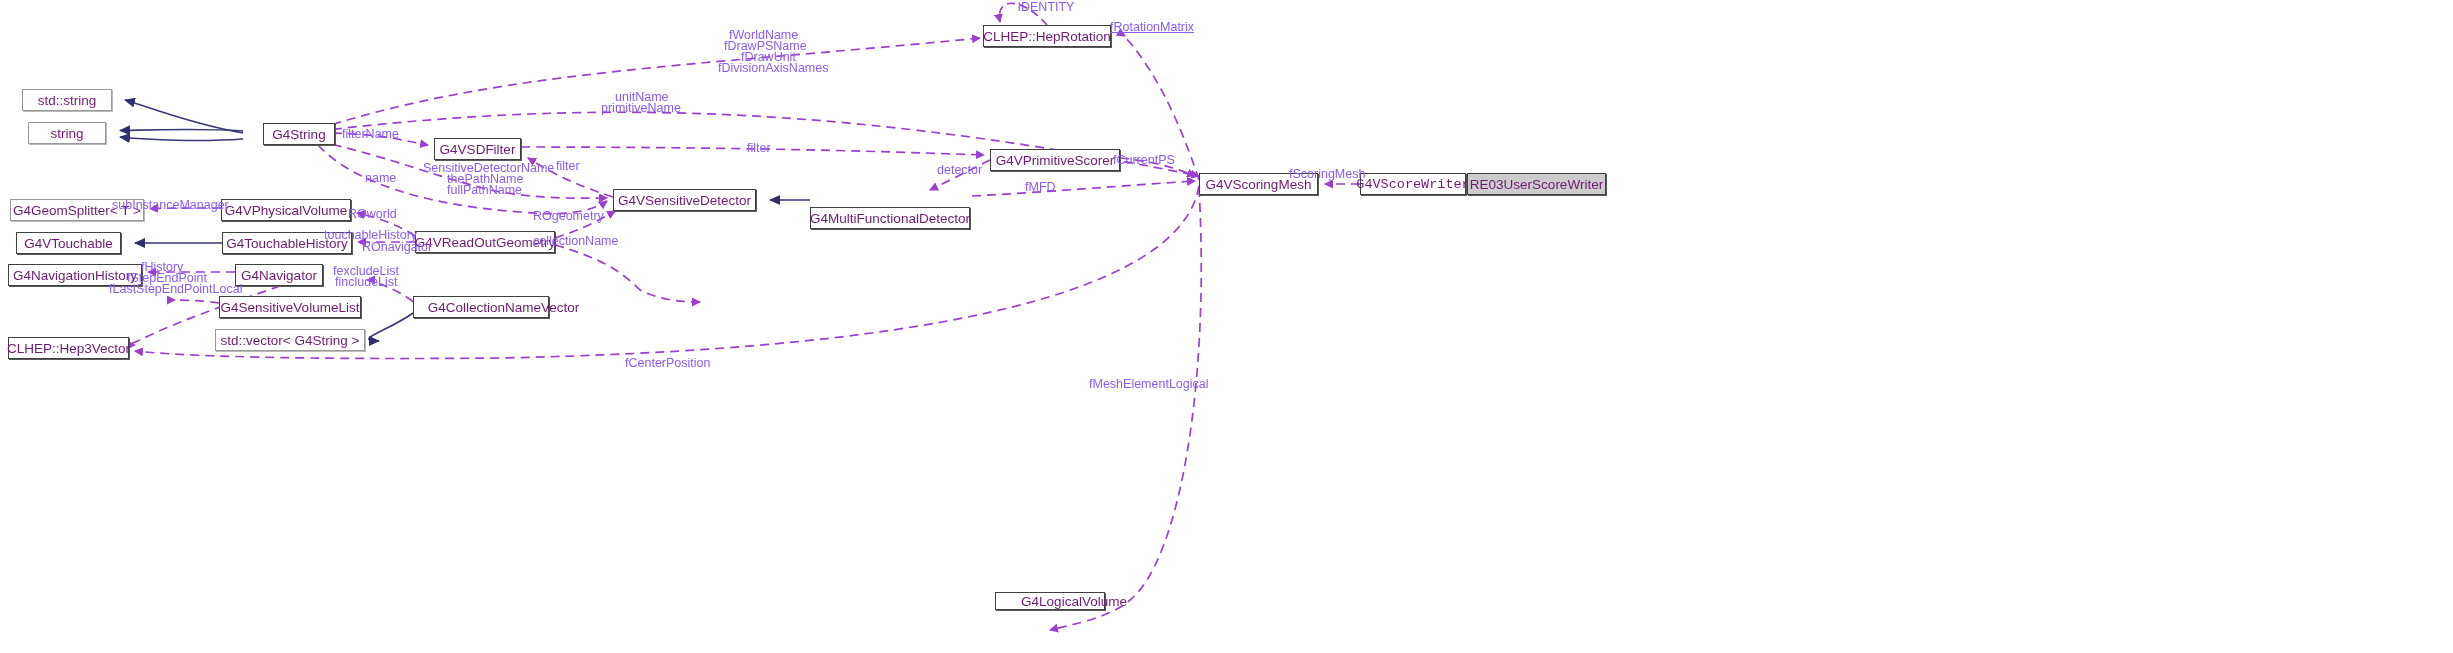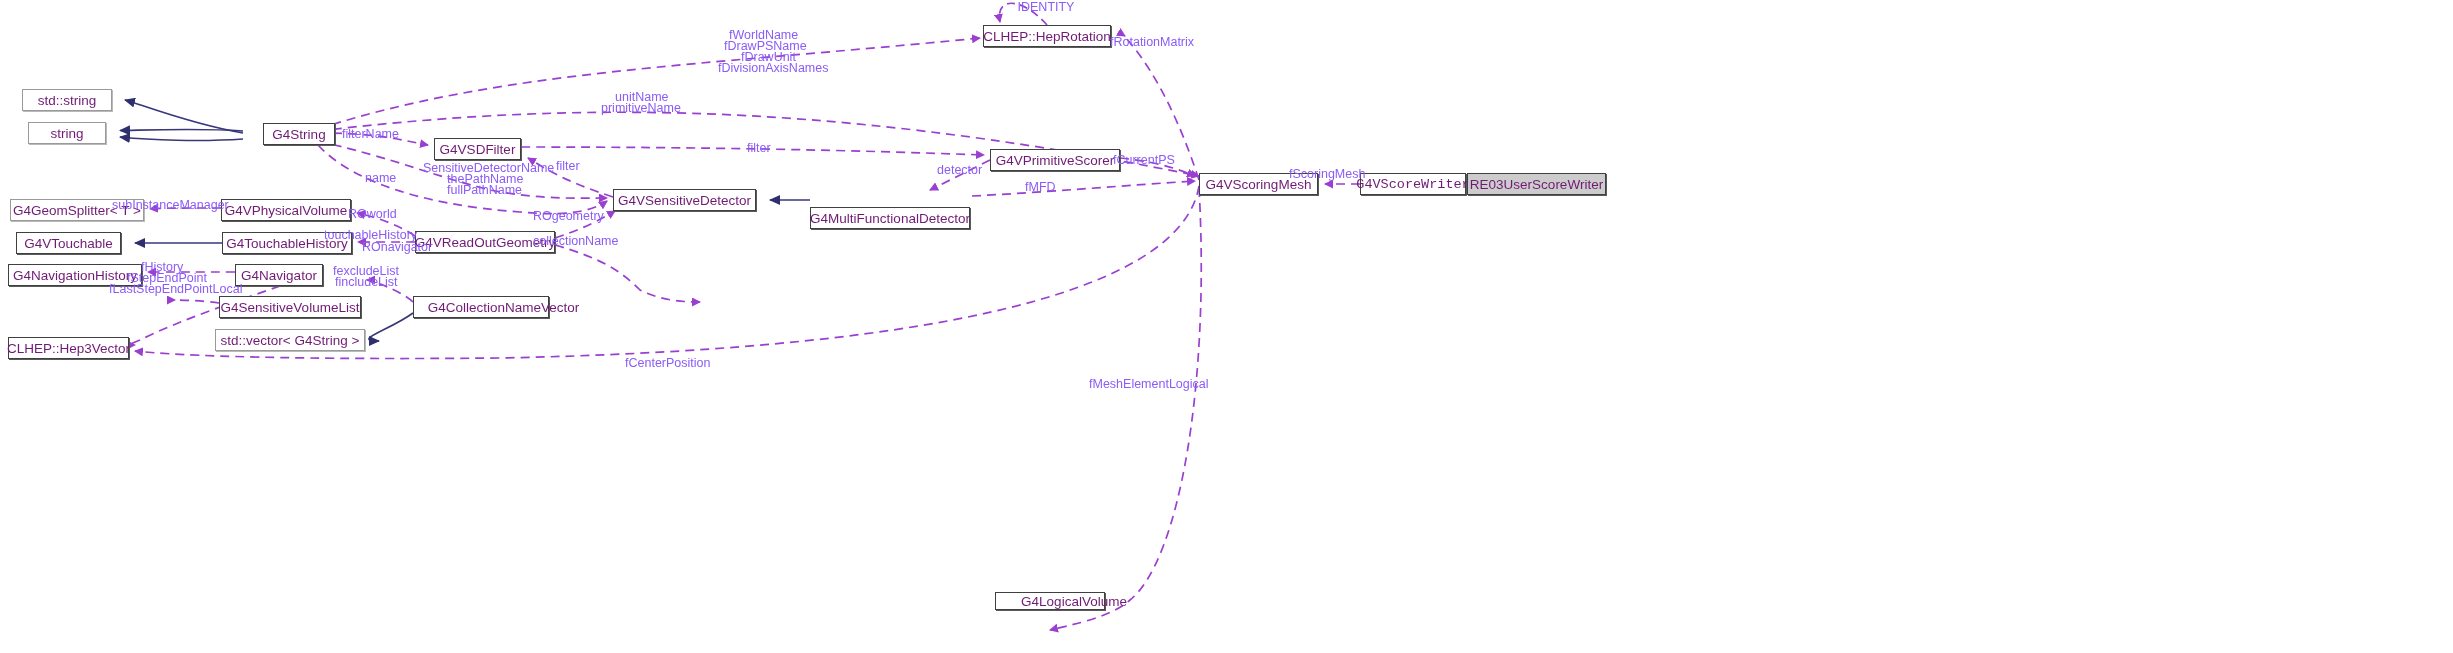--- a/index.html
+++ b/index.html
@@ -136,21 +136,21 @@
       </div>
       <div class="node" style="left: 8px; top: 337px; width: 121px; height: 22px;">
         <span>CLHEP::Hep3Vector</span>
       </div>
       <div class="node" style="left: 995px; top: 592px; width: 110px; height: 18px; padding-left: 48px;">
         <span>G4LogicalVolume</span>
       </div>
     </div>
   <div id="labels-layer">
       <div class="elabel" style="left: 1006px; top: 1px; width: 80px;">IDENTITY</div>
-      <div class="elabel left" style="left: 1110px; top: 36px; width: 100px;">fRotationMatrix</div>
+      <div class="elabel left" style="left: 1110px; top: 21px; width: 100px; text-decoration: underline;">fRotationMatrix</div>
       <div class="elabel left" style="left: 729px; top: 29px; width: 80px;">fWorldName</div>
       <div class="elabel left" style="left: 724px; top: 40px; width: 90px;">fDrawPSName</div>
       <div class="elabel left" style="left: 741px; top: 51px; width: 70px;">fDrawUnit</div>
       <div class="elabel left" style="left: 718px; top: 62px; width: 120px;">fDivisionAxisNames</div>
       <div class="elabel left" style="left: 615px; top: 91px; width: 70px;">unitName</div>
       <div class="elabel left" style="left: 601px; top: 102px; width: 95px;">primitiveName</div>
       <div class="elabel left" style="left: 342px; top: 128px; width: 70px;">filterName</div>
       <div class="elabel left" style="left: 747px; top: 142px; width: 40px;">filter</div>
       <div class="elabel left" style="left: 556px; top: 160px; width: 40px;">filter</div>
       <div class="elabel left" style="left: 423px; top: 162px; width: 145px;">SensitiveDetectorName</div>

